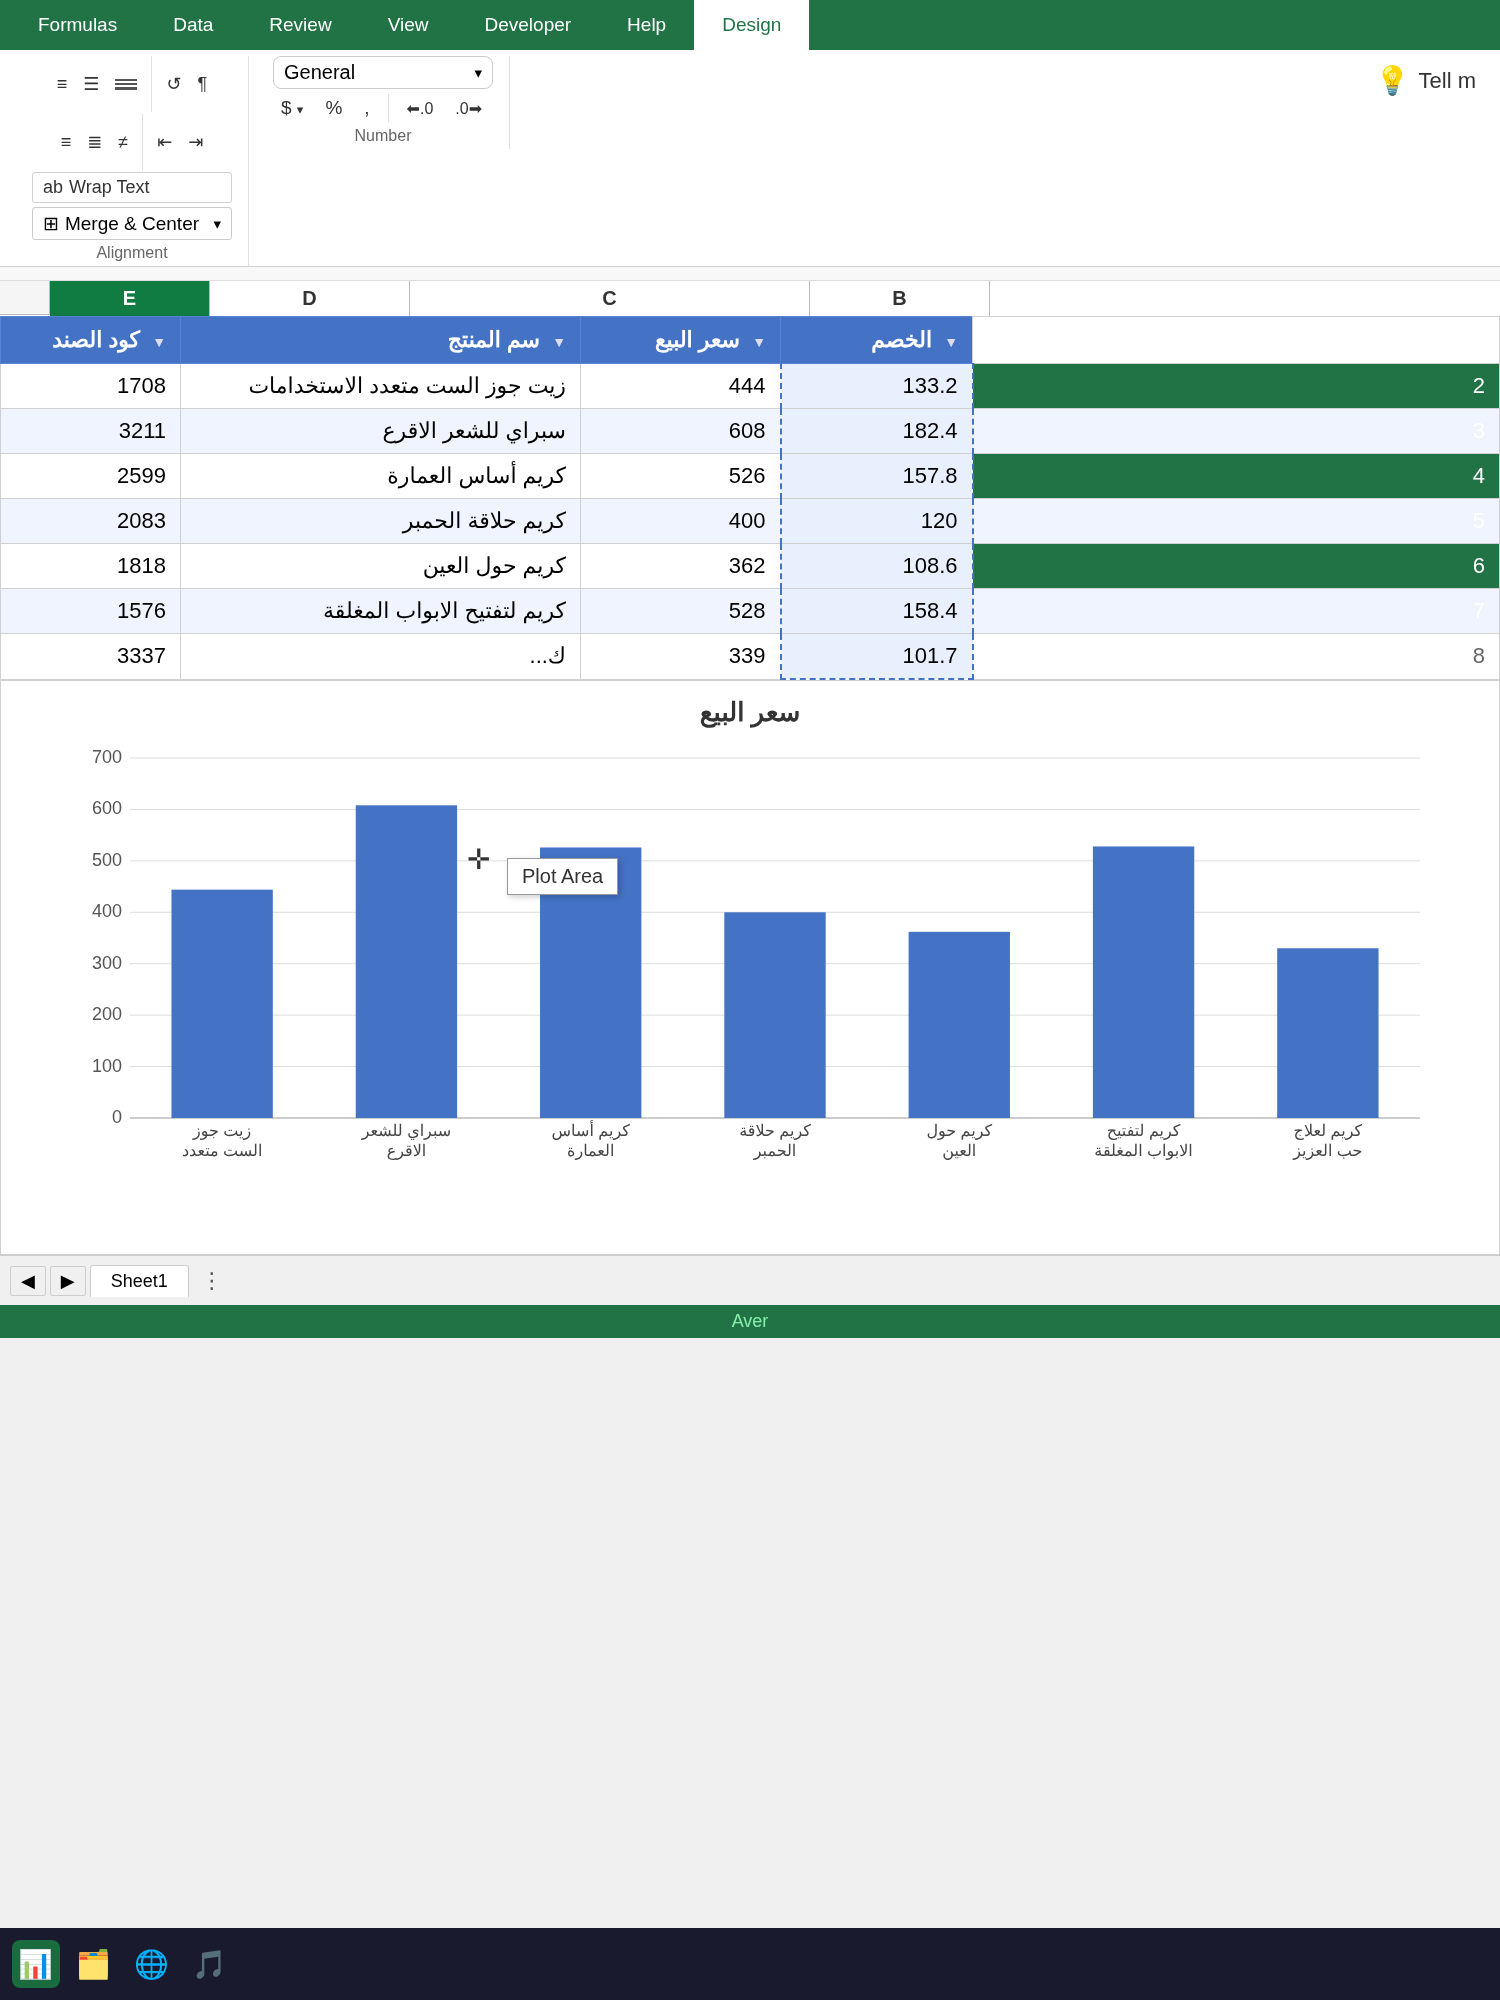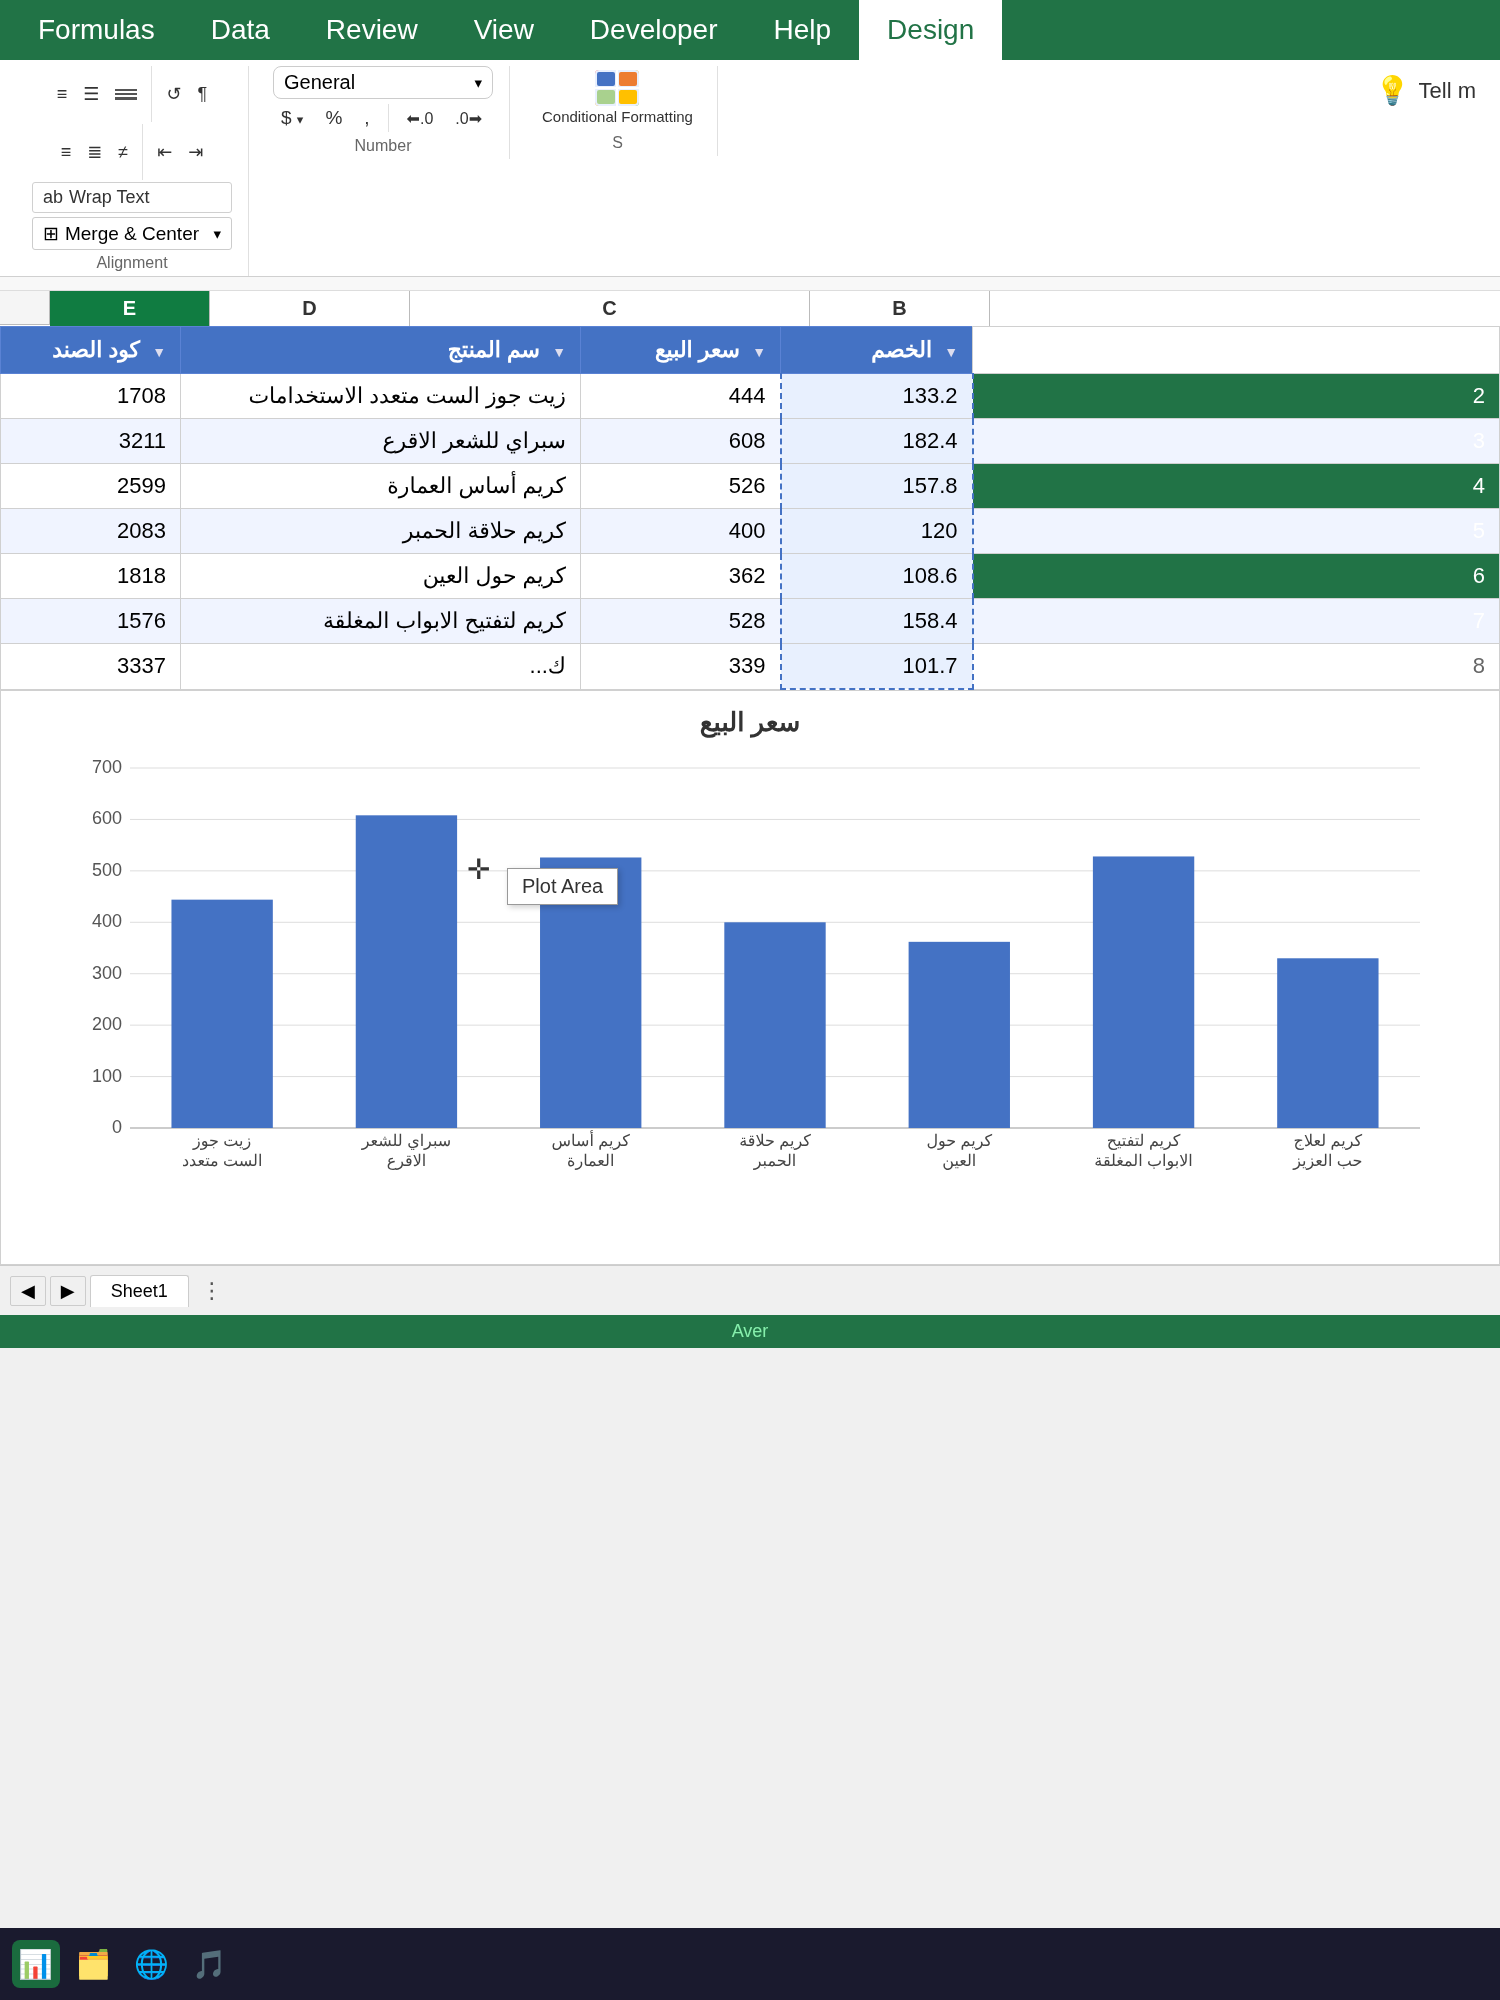--- a/index.html
+++ b/index.html
@@ -16,21 +16,21 @@
       background: #217346;
       width: 100%;
     }
     .ribbon-tabs {
       display: flex;
       background: #217346;
       padding: 0 10px;
     }
     .ribbon-tab {
       color: white;
-      font-size: 28px;
+      font-size: 19px;
       padding: 14px 28px;
       cursor: pointer;
       white-space: nowrap;
     }
     .ribbon-tab.active { background: white; color: #217346; }
 
     .ribbon-content {
       background: white;
       border-bottom: 1px solid #d0d0d0;
       padding: 6px 16px 0 16px;
@@ -376,37 +376,20 @@
           <span>,</span>
         </button>
         <div class="ribbon-separator" style="height:28px;"></div>
         <button class="num-btn" style="font-size:16px;">⬅.0</button>
         <button class="num-btn" style="font-size:16px;">.0➡</button>
       </div>
     </div>
     <div class="ribbon-group-label">Number</div>
   </div>
 
-  <div class="ribbon-group">
-    <button class="cond-format-btn">
-      <div class="cond-format-icon">
-        <svg width="44" height="36" viewBox="0 0 44 36">
-          <rect width="44" height="36" fill="#e8f0fe"></rect>
-          <rect x="2" y="2" width="18" height="14" fill="#4472c4" rx="2"></rect>
-          <rect x="24" y="2" width="18" height="14" fill="#ed7d31" rx="2"></rect>
-          <rect x="2" y="20" width="18" height="14" fill="#a9d18e" rx="2"></rect>
-          <rect x="24" y="20" width="18" height="14" fill="#ffc000" rx="2"></rect>
-          <line x1="22" y1="0" x2="22" y2="36" stroke="white" stroke-width="2"></line>
-          <line x1="0" y1="18" x2="44" y2="18" stroke="white" stroke-width="2"></line>
-        </svg>
-      </div>
-      <span style="font-size:15px;text-align:center;line-height:1.2;">Conditional Formatting</span>
-    </button>
-    <div class="ribbon-group-label">S</div>
-  </div>
 
   <div style="display:flex;align-items:center;gap:8px;margin-left:auto;padding:8px;">
     <span style="font-size:28px;">💡</span>
     <span style="font-size:22px;color:#333;">Tell m</span>
   </div>
 </div>
 
 <div class="spreadsheet-area">
 
   <div style="height:14px;background:#f8f8f8;border-bottom:1px solid #ddd;"></div>

